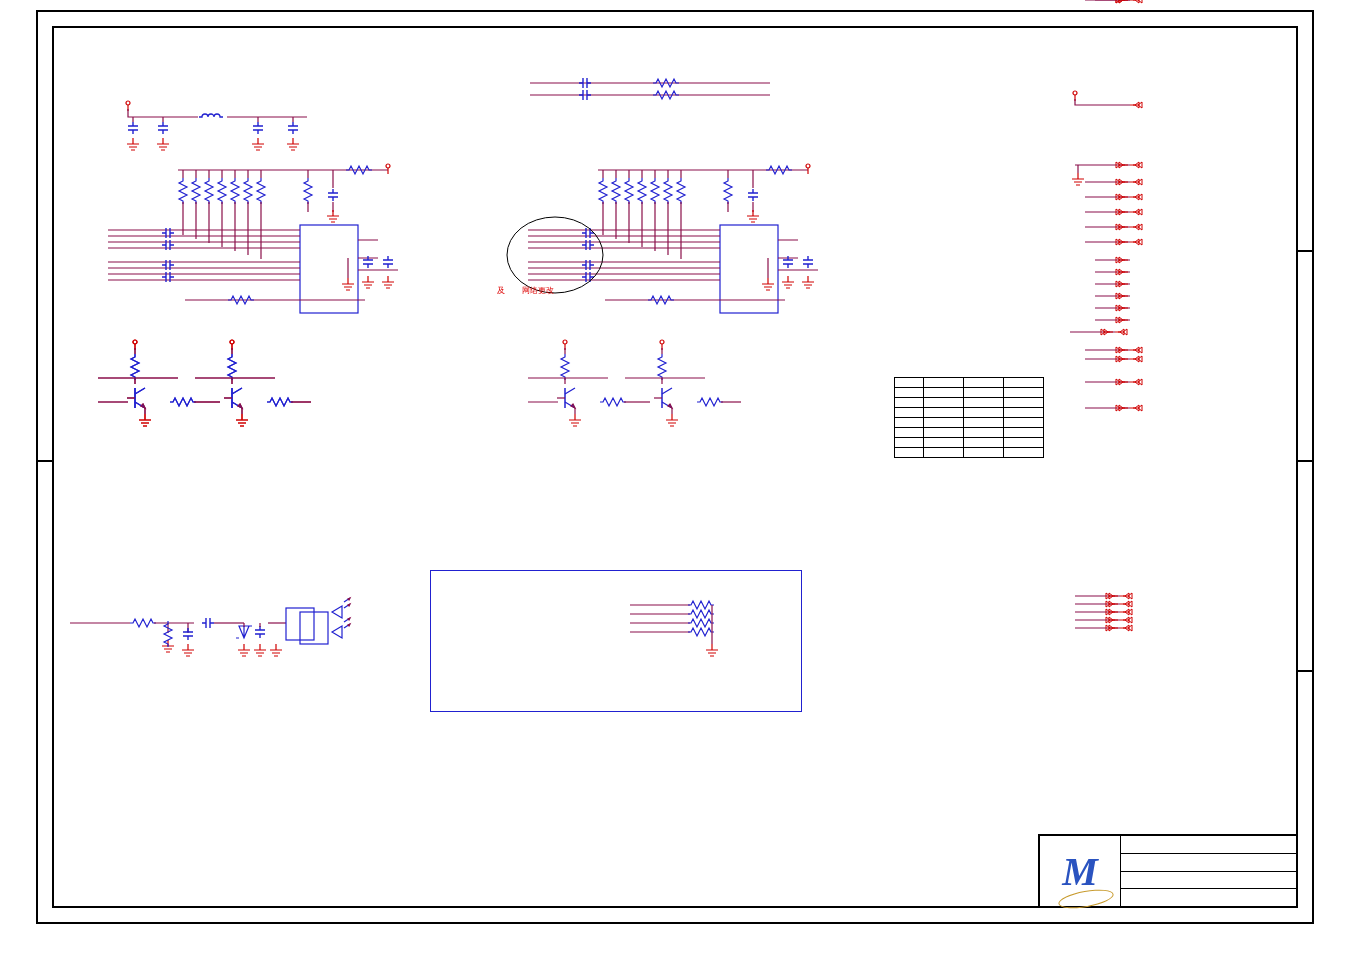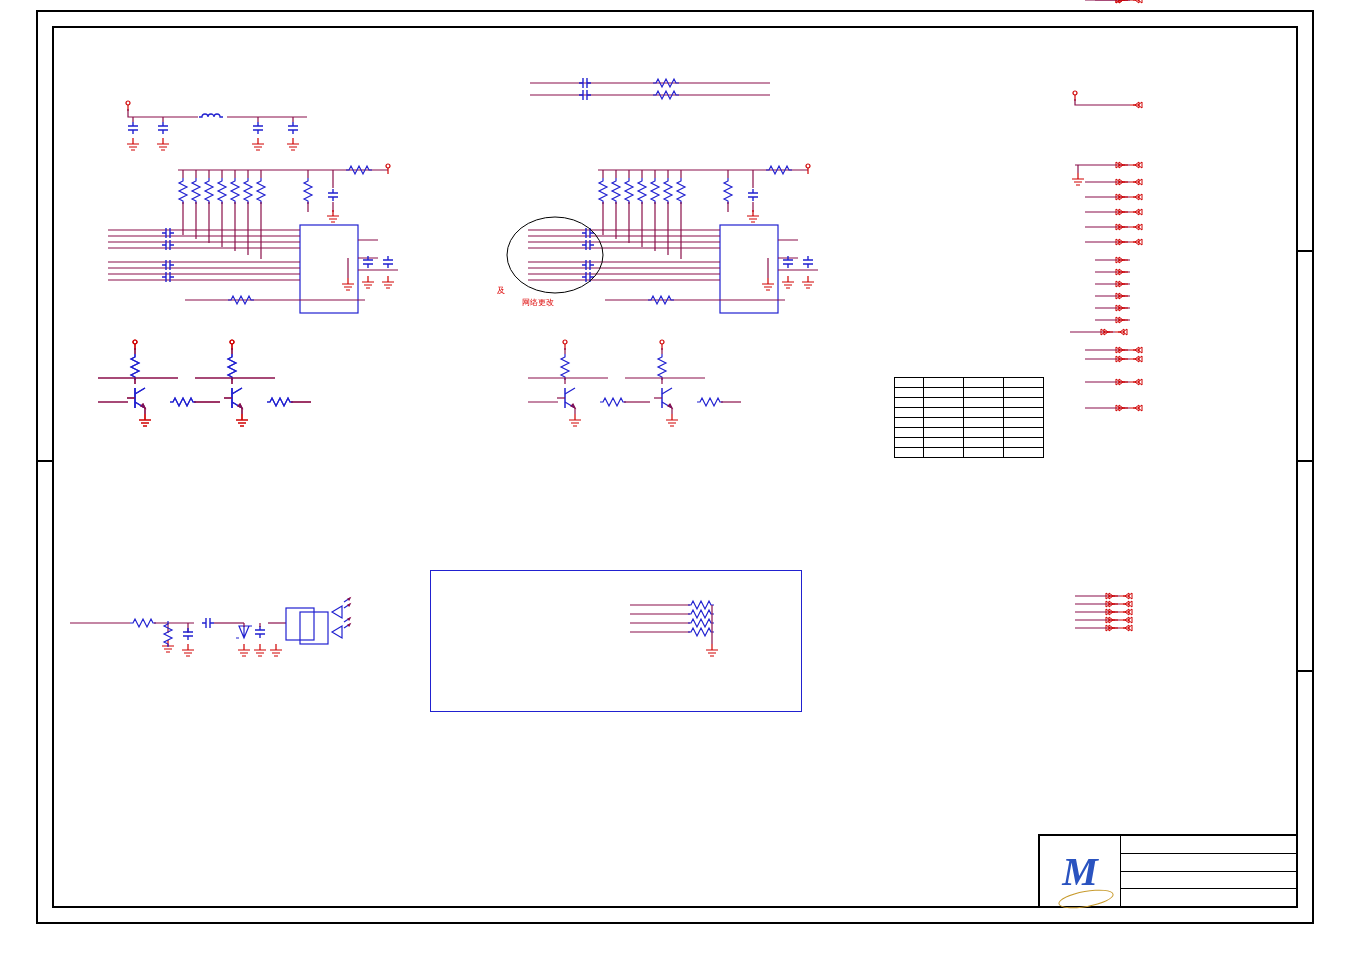--- a/index.html
+++ b/index.html
@@ -264,21 +264,21 @@
           <use href="#prow" x="-10" y="604"></use>
           <use href="#prow" x="-10" y="612"></use>
       <use href="#prow" x="-10" y="620"></use>
           <use href="#prow" x="-10" y="628"></use>
     </g>
 
     </g>
   </svg>
 
   <span class="note" style="left:497px;top:285px">及</span>
-  <span class="note" style="left:522px;top:297px">网络更改</span>
+  <span class="note" style="left:522px;top:285px">网络更改</span>
 
   <div class="blue-box"></div>
 
   <table class="rev-table">
     <tbody id="revbody">
         <tr>
           <td style="width: 28px;"></td>
           <td></td>
           <td></td>
           <td></td>

